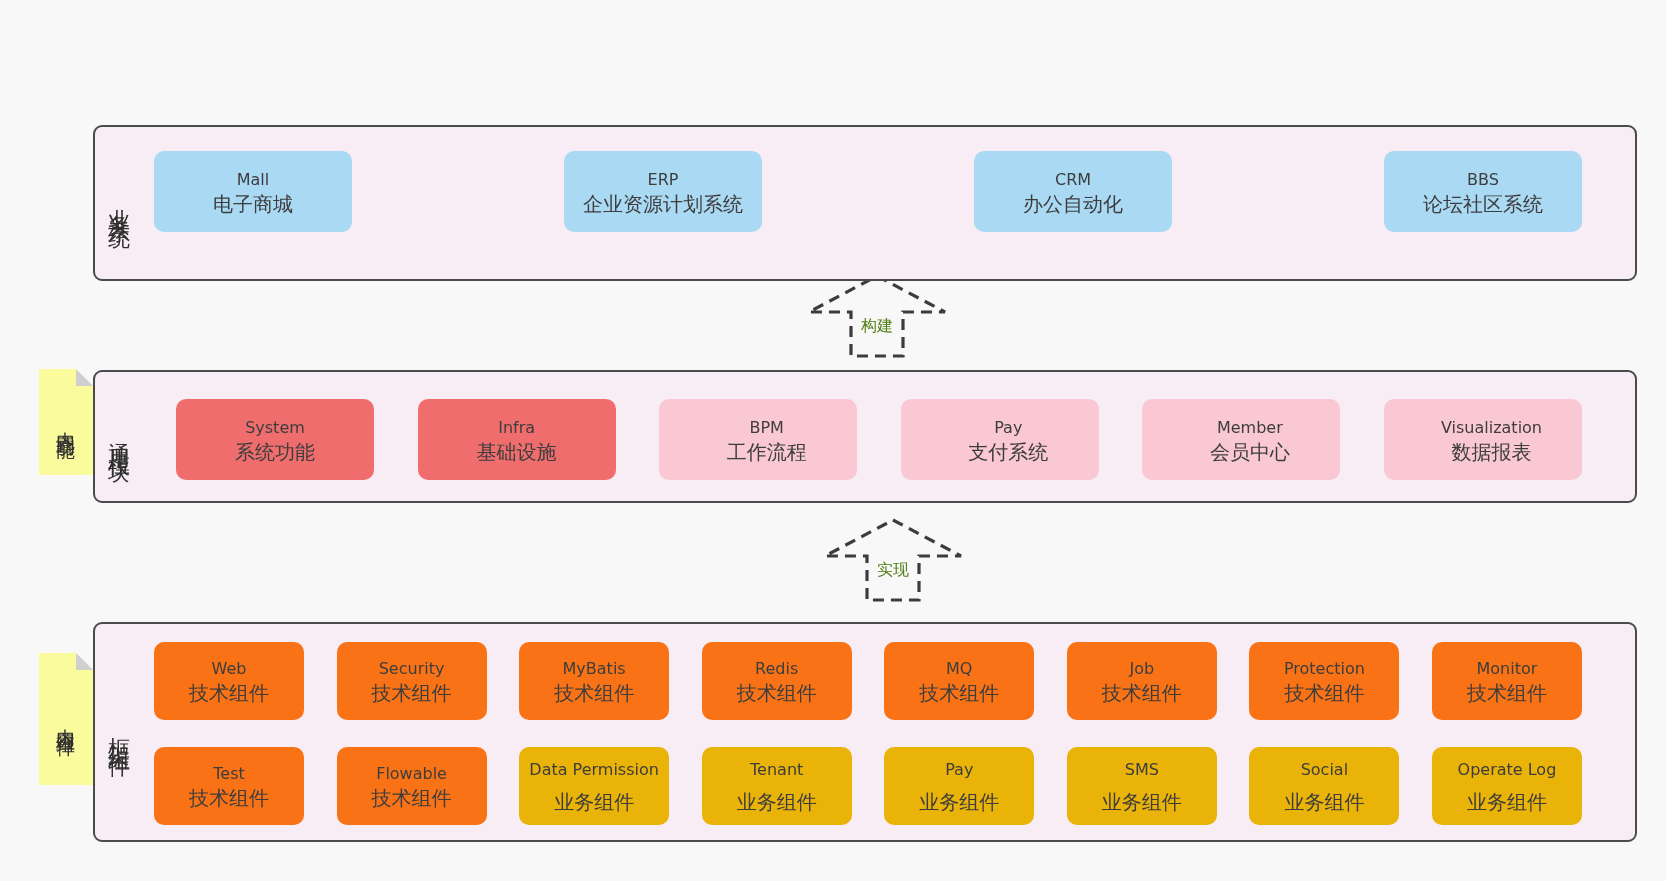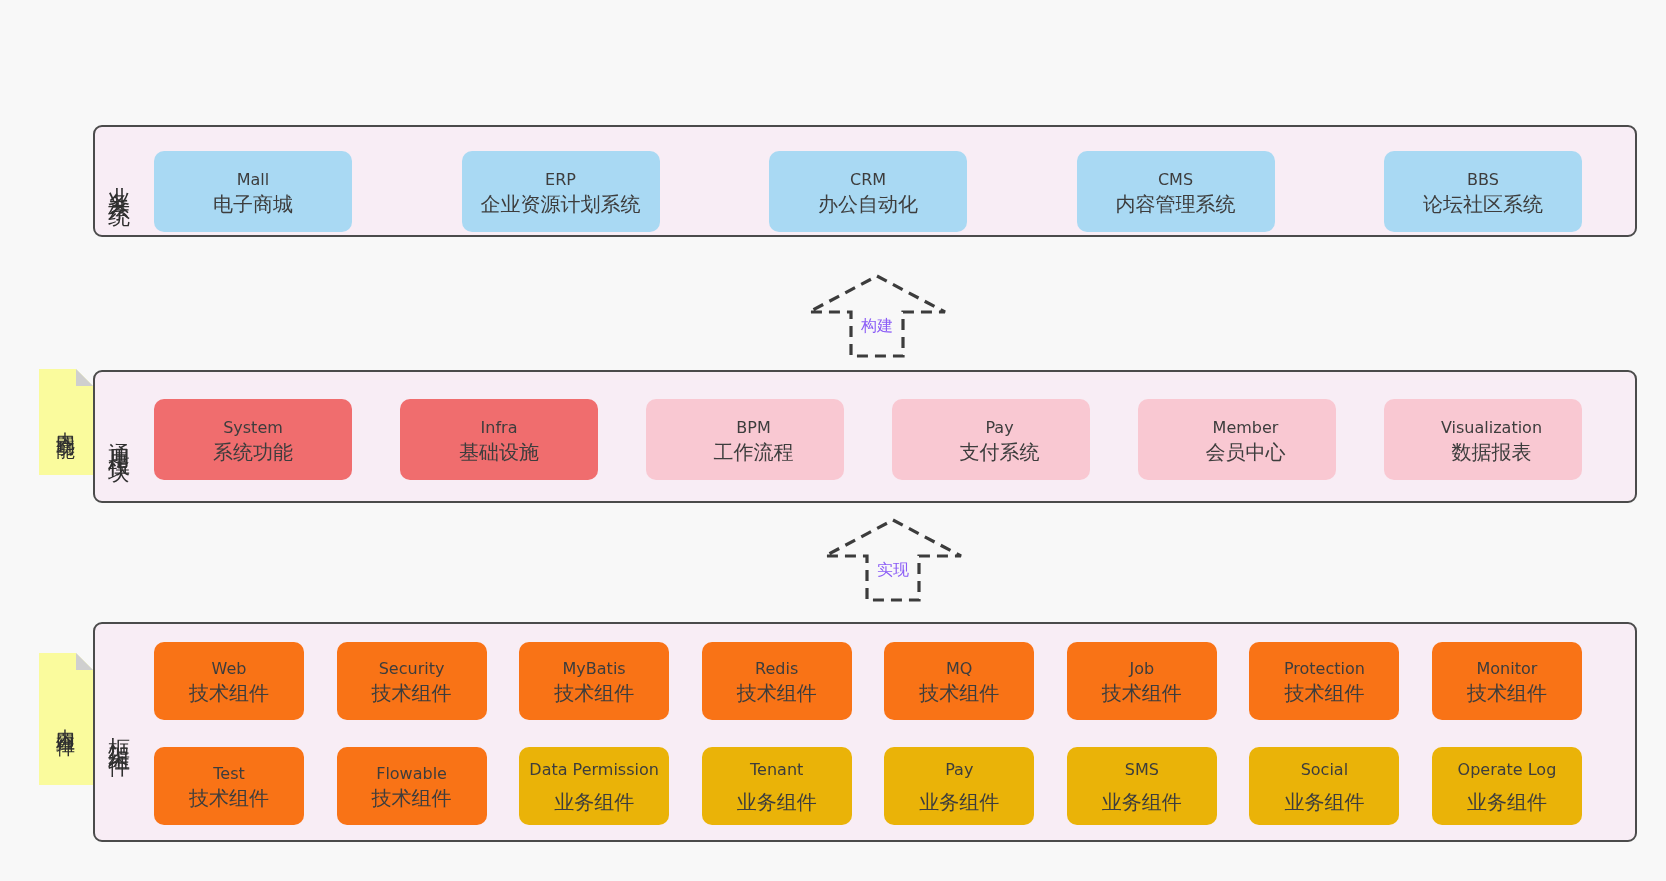--- a/index.html
+++ b/index.html
@@ -10,35 +10,35 @@
     color:#3d3d3d;
   }
   .stage{position:absolute;inset:0;}
 
   
   .layer{
     position:absolute;left:93px;width:1544px;box-sizing:border-box;
     background:#f8edf5;border:2px solid #4b4b4b;border-radius:9px;
     z-index:2;
   }
-  #layer-business{top:125px;height:112px;}
+  #layer-business{top:125px;height:156px;}
   #layer-common{top:370px;height:133px;}
   #layer-framework{top:622px;height:220px;}
 
   .layer-label{
     position:absolute;left:13px;top:50%;transform:translateY(-50%);
     writing-mode:vertical-rl;text-orientation:upright;
     font-size:22px;letter-spacing:6px;color:#2f2f2f;line-height:1;
     white-space:nowrap;
   }
 
   
   .row{position:absolute;left:59px;right:53px;display:flex;justify-content:space-between;}
   #layer-business .row{top:24px;}
-  #layer-common .row{top:27px;}
+  #layer-common .row{top:27px;margin-left:22px;}
   #layer-framework .row1{top:18px;}
   #layer-framework .row2{top:123px;}
 
   .box{
     box-sizing:border-box;border-radius:10px;
     display:flex;flex-direction:column;justify-content:center;align-items:center;
     text-align:center;padding:4px 6px;
   }
   .row-6 .box{width:198px;height:81px;}
   .row-8 .box{width:150px;height:78px;}
@@ -51,21 +51,21 @@
   .green{background:#f97316;}
   .lightgreen{background:#eab308;gap:8px;}
 
   
   .arrow{position:absolute;width:140px;height:86px;z-index:1;}
   #arrow-build{left:807px;top:273px;}
   #arrow-implement{left:823px;top:517px;}
   .arrow svg{display:block;width:100%;height:100%;}
   .arrow-label{
     position:absolute;left:50%;top:43px;transform:translateX(-50%);
-    background:#f8f8f8;padding:0 4px;font-size:16px;color:#8b5cf6;
+    background:#f8f8f8;padding:0 4px;font-size:16px;color:#4d7c0f;
     white-space:nowrap;
   }
 
   
   .sticky{position:absolute;left:39px;width:54px;z-index:1;}
   #sticky-common{top:369px;height:106px;}
   #sticky-framework{top:653px;height:132px;}
   .sticky .paper{
     position:absolute;inset:0;background:#fafb9d;
     clip-path:polygon(0 0, calc(100% - 17px) 0, 100% 17px, 100% 100%, 0 100%);
@@ -107,24 +107,20 @@
       </div>
       <div class="box blue">
         <div class="t">ERP</div>
         <div class="s">企业资源计划系统</div>
       </div>
       <div class="box blue">
         <div class="t">CRM</div>
         <div class="s">办公自动化</div>
       </div>
       <div class="box blue">
-        <div class="t">CMS</div>
-        <div class="s">内容管理系统</div>
-      </div>
-      <div class="box blue">
         <div class="t">BBS</div>
         <div class="s">论坛社区系统</div>
       </div>
     </div>
   </section>
 
   <div class="arrow" id="arrow-build">
     <svg viewBox="0 0 140 86">
       <polygon points="70,3 138,39 96,39 96,83 44,83 44,39 2,39" fill="none" stroke="#3c3c3c" stroke-width="3.2" stroke-dasharray="11 7" stroke-linejoin="miter"></polygon>
     </svg>

